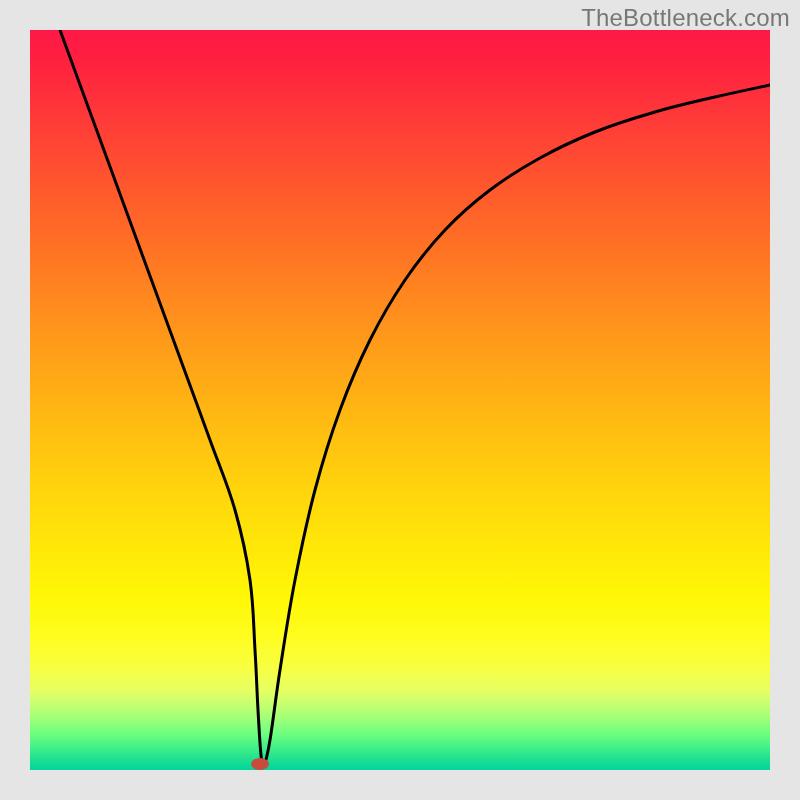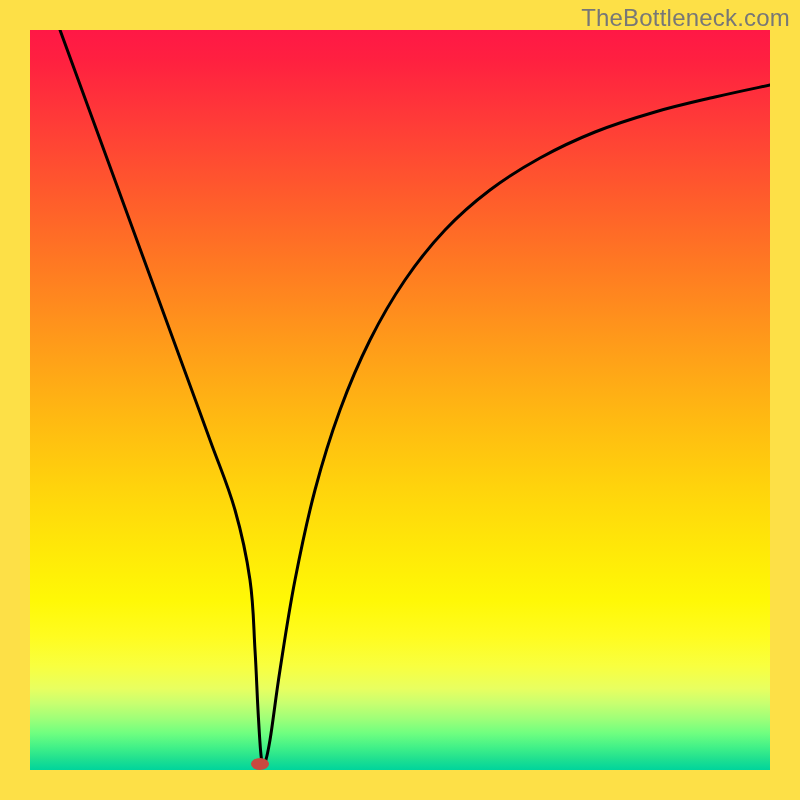--- a/index.html
+++ b/index.html
@@ -10,21 +10,21 @@
     background: #000;
     overflow: hidden;
     font-family: Arial, Helvetica, sans-serif;
   }
   .frame {
     position: absolute;
     left: 0;
     top: 0;
     width: 800px;
     height: 800px;
-    background: #fde047;
+    background: #e5e5e5;
   }
   .plot {
     position: absolute;
     left: 30px;
     top: 30px;
     width: 740px;
     height: 740px;
     background: linear-gradient(to bottom,
       #ff1846 0%,
       #ff2040 4%,

